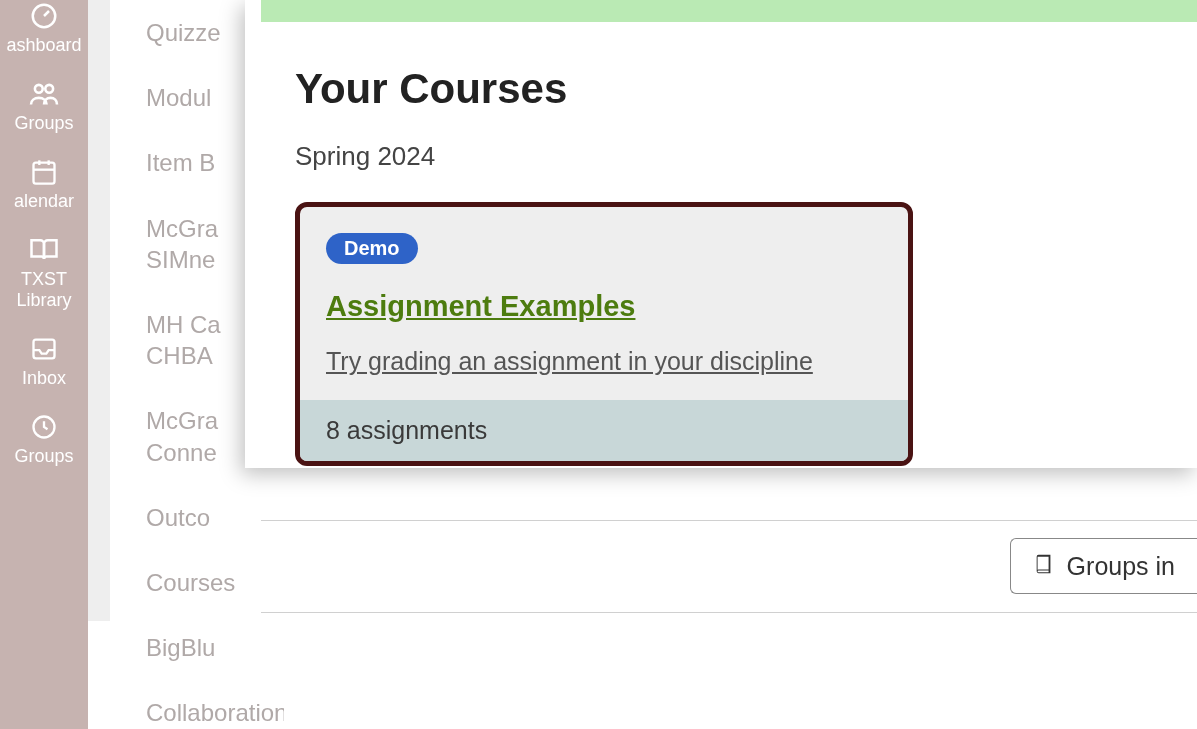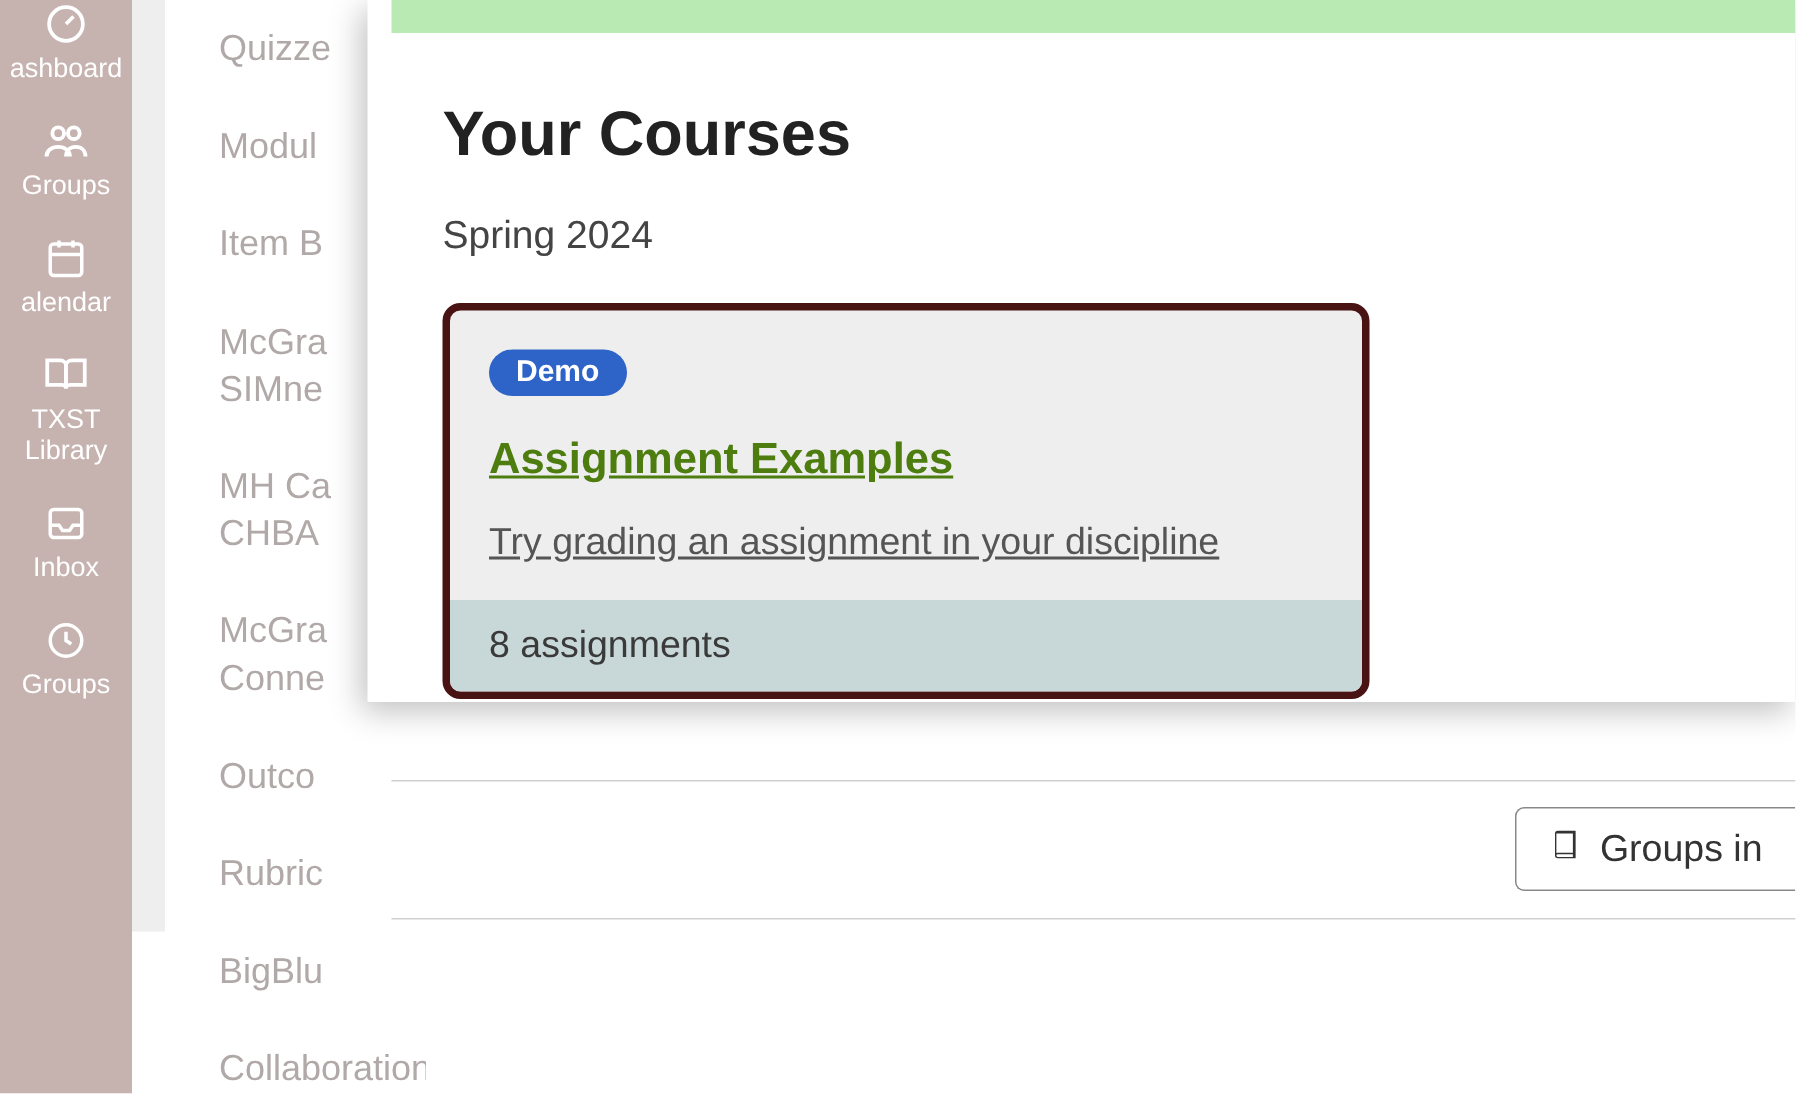--- a/index.html
+++ b/index.html
@@ -289,21 +289,21 @@
   <a class="course-nav-item">Quizze</a>
   <a class="course-nav-item">Modul</a>
   <a class="course-nav-item">Item B</a>
   <a class="course-nav-item two-line" style="white-space:pre-line;">McGra
 SIMne</a>
   <a class="course-nav-item two-line" style="white-space:pre-line;">MH Ca
 CHBA</a>
   <a class="course-nav-item two-line" style="white-space:pre-line;">McGra
 Conne</a>
   <a class="course-nav-item">Outco</a>
-  <a class="course-nav-item">Rubric</a>
+  <a class="course-nav-item">Courses</a>
   <a class="course-nav-item">BigBlu</a>
   <div class="course-nav-item collab-row">
     <span>Collaborations</span>
 
   </div>
 </nav>
 
 <div class="main-panel">
   <div class="green-banner"></div>
 

